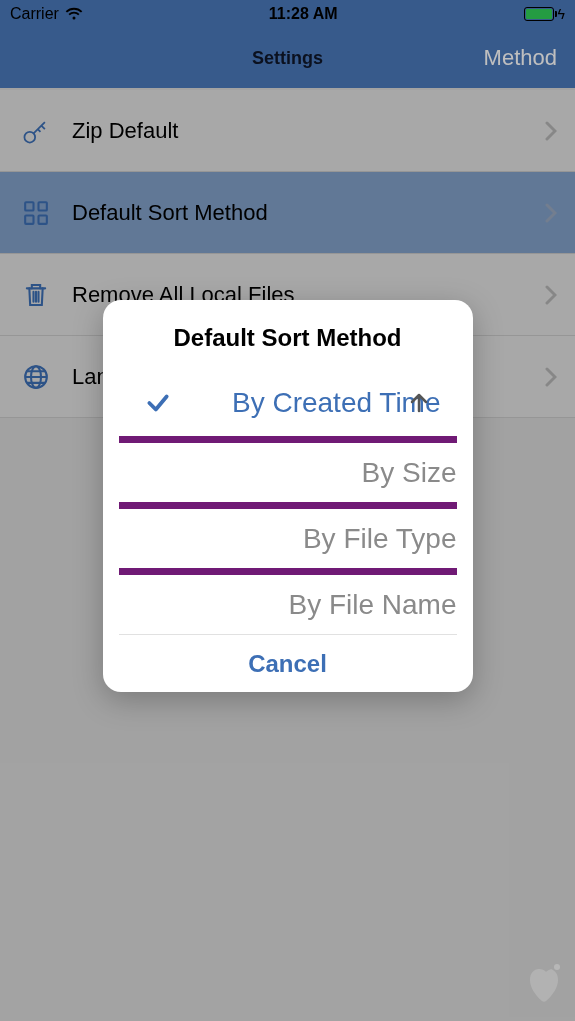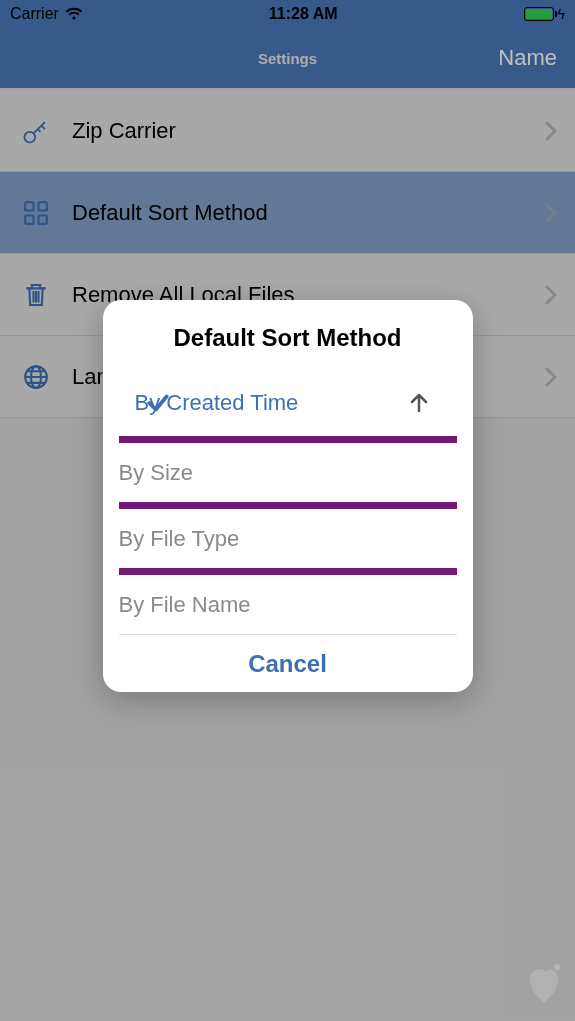--- a/index.html
+++ b/index.html
@@ -10,34 +10,34 @@
   .status-left { display: flex; align-items: center; gap: 6px; }
   .wifi-icon { width: 18px; height: 14px; }
   .status-time { font-weight: 600; }
   .status-right { display: flex; align-items: center; gap: 4px; }
   .battery { width: 30px; height: 14px; border: 1.5px solid #000; border-radius: 3px; position: relative; display: flex; align-items: center; padding: 1px; }
   .battery::after { content: ""; position: absolute; right: -4px; top: 3px; width: 2px; height: 6px; background: #000; border-radius: 0 1px 1px 0; }
   .battery-fill { background: #30d158; height: 100%; width: 100%; border-radius: 1px; }
   .bolt { font-size: 14px; line-height: 1; }
   
   .nav-bar { height: 60px; background: #4a78ba; display: flex; align-items: center; justify-content: center; position: relative; }
-  .nav-title { color: #e5e5e5; font-size: 15px; font-weight: 600; }
+  .nav-title { color: #0f172a; font-size: 18px; font-weight: 600; }
   .nav-close { position: absolute; right: 18px; color: #fff; font-size: 22px; font-weight: 400; }
   
   .list { margin-top: 2px; }
   .row { height: 82px; background: #e1e1e1; display: flex; align-items: center; padding: 0 18px 0 18px; border-bottom: 1px solid #c9c9c9; position: relative; }
   .row.selected { background: #82a0c9; }
   .row-icon { width: 36px; height: 36px; margin-right: 18px; display: flex; align-items: center; justify-content: center; color: #3d6fb5; flex-shrink: 0; }
   .row-label { font-size: 22px; color: #000; font-weight: 400; }
   .row-chevron { position: absolute; right: 18px; color: #b5b5b5; }
   
   .overlay { position: absolute; inset: 0; background: rgba(0,0,0,0.25); display: flex; align-items: flex-start; justify-content: center; }
   .sheet { margin-top: 300px; width: 370px; background: #fff; border-radius: 18px; overflow: hidden; box-shadow: 0 8px 30px rgba(0,0,0,0.25); }
   .sheet-title { text-align: center; font-size: 24px; font-weight: 700; color: #000; padding: 24px 10px 18px; }
-  .sheet-row { height: 66px; display: flex; align-items: center; justify-content: flex-start; border-top: 1px solid #e1e1e1; position: relative; font-size: 22px; }
+  .sheet-row { height: 66px; display: flex; align-items: center; justify-content: flex-end; border-top: 1px solid #e1e1e1; position: relative; font-size: 28px; }
   .sheet-row .opt-label { color: #8a8a8a; }
   .sheet-row.active .opt-label { color: #3d6fb5; }
   .sheet-row:first-of-type { border-top: 1px solid #e1e1e1; margin: 0 16px; }
   .sheet-inner { margin: 0 16px; }
   .sheet-inner .sheet-row { border-top: 7px solid #701a75; }
   .sheet-inner .sheet-row:first-child { border-top: none; }
   .check { position: absolute; left: 10px; color: #3d6fb5; }
   .arrow-up { position: absolute; right: 10px; color: #666; }
   .sheet-cancel { height: 58px; display: flex; align-items: center; justify-content: center; font-size: 24px; font-weight: 600; color: #3d6fb5; border-top: 1px solid #e1e1e1; margin: 0 16px; }
   svg { display: block; }
@@ -62,35 +62,35 @@
     <div class="status-right">
       <span class="battery">
           <span class="battery-fill"></span>
         </span>
       <span class="bolt">ϟ</span>
     </div>
   </div>
 
   <div class="nav-bar">
     <div class="nav-title">Settings</div>
-    <div class="nav-close">Name</div>
+    <div class="nav-close">Method</div>
   </div>
 
   <div class="list">
 
     <div class="row">
       <span class="row-icon">
         <svg viewBox="0 0 36 36" width="32" height="32">
             <g fill="none" stroke="#3d6fb5" stroke-width="2">
               <circle cx="11" cy="25" r="6"></circle>
               <path d="M15 21 L28 8 M24 12 L28 16 M20 16 L23 19"></path>
             </g>
           </svg>
       </span>
-      <span class="row-label">Zip Carrier</span>
+      <span class="row-label">Zip Default</span>
       <span class="row-chevron">
         <svg viewBox="0 0 12 20" width="12" height="20">
             <path fill="none" stroke="#b5b5b5" stroke-width="3" stroke-linecap="round" d="M2 2 L10 10 L2 18"></path>
           </svg>
       </span>
     </div>
 
     <div class="row selected">
       <span class="row-icon">
         <svg viewBox="0 0 36 36" width="30" height="30">

